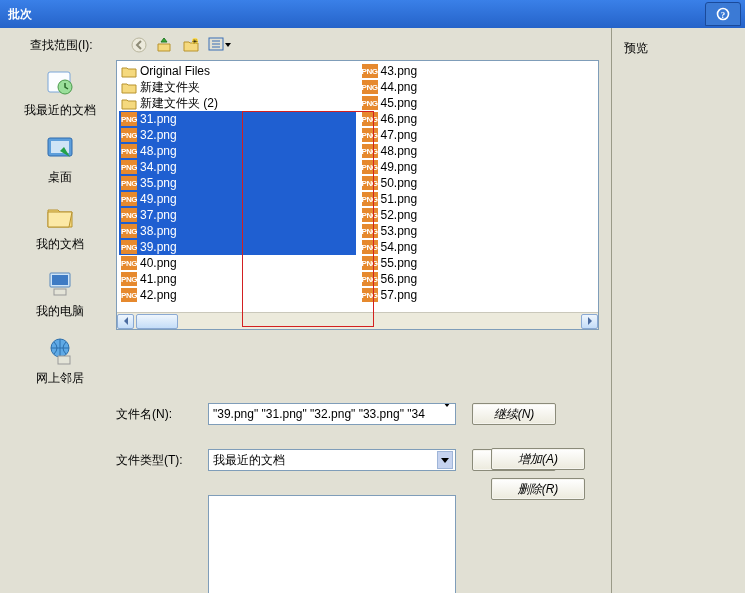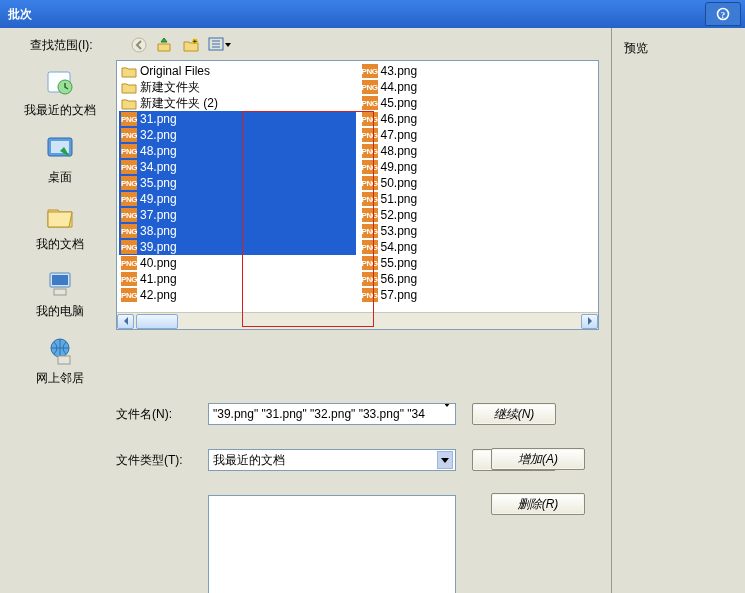--- a/index.html
+++ b/index.html
@@ -43,21 +43,21 @@
 
 
 .lower { margin-left: 104px; margin-top: 10px; display: grid; grid-template-columns: 92px 248px 16px 84px; row-gap: 24px; align-items: center; }
 .inputbox, .selectbox { height: 22px; border: 1px solid #7f9db9; background: white; display: flex; align-items: center; padding: 0 4px; font-size: 12px; overflow: hidden; }
 .selectbox .val { flex: 1; }
 .selectbox .dd { width: 16px; height: 18px; background: #c6d3ef; border: 1px solid #9fb5d8; display: flex; align-items: center; justify-content: center; margin-right: -2px; }
 .btn { height: 22px; border: 1px solid #8b8b7a; background: linear-gradient(to bottom,#ffffff,#eceadd); text-align: center; line-height: 20px; border-radius: 2px; box-shadow: inset 0 0 0 1px #f5f4ee; cursor: pointer; font-style: italic; }
 .btn.wide { width: 84px; }
 .btn.wider { width: 94px; }
 
-.side-buttons { position: absolute; right: 26px; top: 420px; display: flex; flex-direction: column; gap: 23px; }
+.side-buttons { position: absolute; right: 26px; top: 420px; display: flex; flex-direction: column; gap: 8px; }
 
 .addlist { grid-column: 2; height: 110px; border: 1px solid #7f9db9; background: white; }
 
 
 svg { display: block; }
 </style>
 </head>
 <body>
 
 <div class="titlebar">

